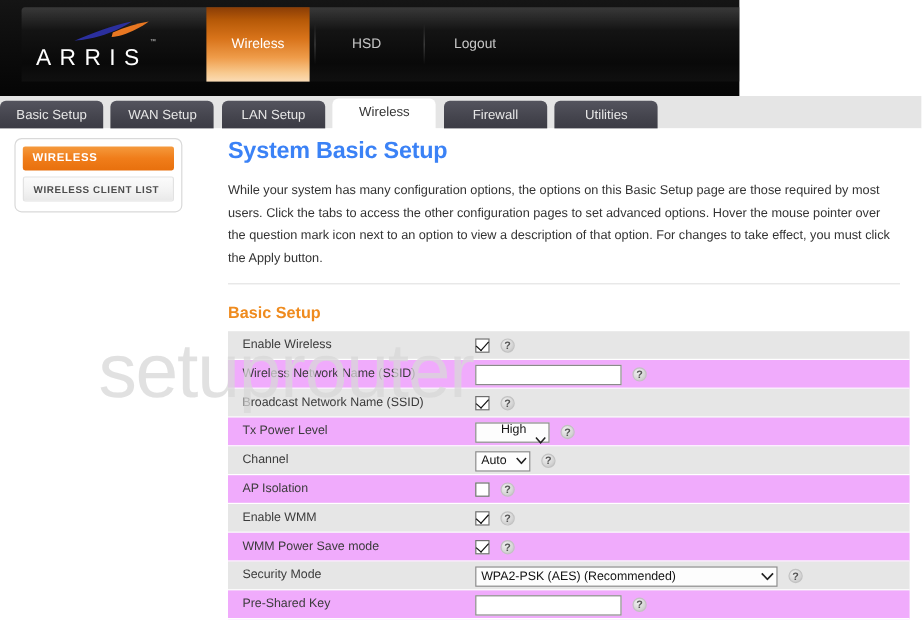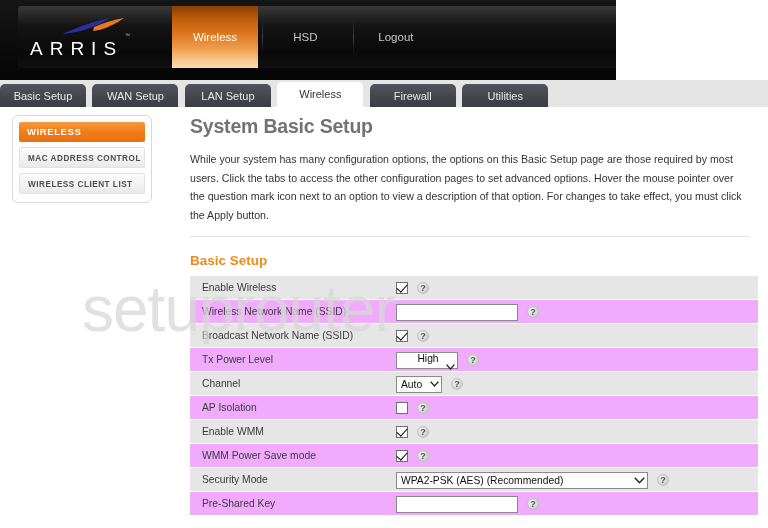--- a/index.html
+++ b/index.html
@@ -147,21 +147,21 @@
     color: #e8930f;
     background: linear-gradient(to bottom, #ffffff 0%, #f8f8f8 60%, #f0f0f0 100%);
   }
 
   
   .main { position: absolute; left: 190px; top: 0; width: 578px; }
   .page-title {
     margin: 8px 0 0 0;
     font-size: 19.5px;
     font-weight: bold;
-    color: #737373;
+    color: #3b82f6;
     letter-spacing: -0.2px;
   }
   .page-desc {
     margin-top: 12px;
     width: 560px;
     font-size: 10.6px;
     line-height: 18.5px;
     color: #333333;
   }
   .rule {
@@ -304,21 +304,20 @@
       <a class="tab active" href="#"><span>Wireless</span></a>
       <a class="tab" href="#"><span>Firewall</span></a>
       <a class="tab" href="#"><span>Utilities</span></a>
     </div>
   </div>
 
   <div class="content">
 
     <div class="sidebar">
       <div class="side-head">WIRELESS</div>
-      <a class="side-item" href="#">MAC ADDRESS CONTROL</a>
       <a class="side-item" href="#">WIRELESS CLIENT LIST</a>
     </div>
 
     <div class="main">
       <h1 class="page-title">System Basic Setup</h1>
       <p class="page-desc">While your system has many configuration options, the options on this Basic Setup page are those required by most users. Click the tabs to access the other configuration pages to set advanced options. Hover the mouse pointer over the question mark icon next to an option to view a description of that option. For changes to take effect, you must click the Apply button.</p>
       <div class="rule"></div>
       <div class="section-title">Basic Setup</div>
 
       <div class="ftable">

